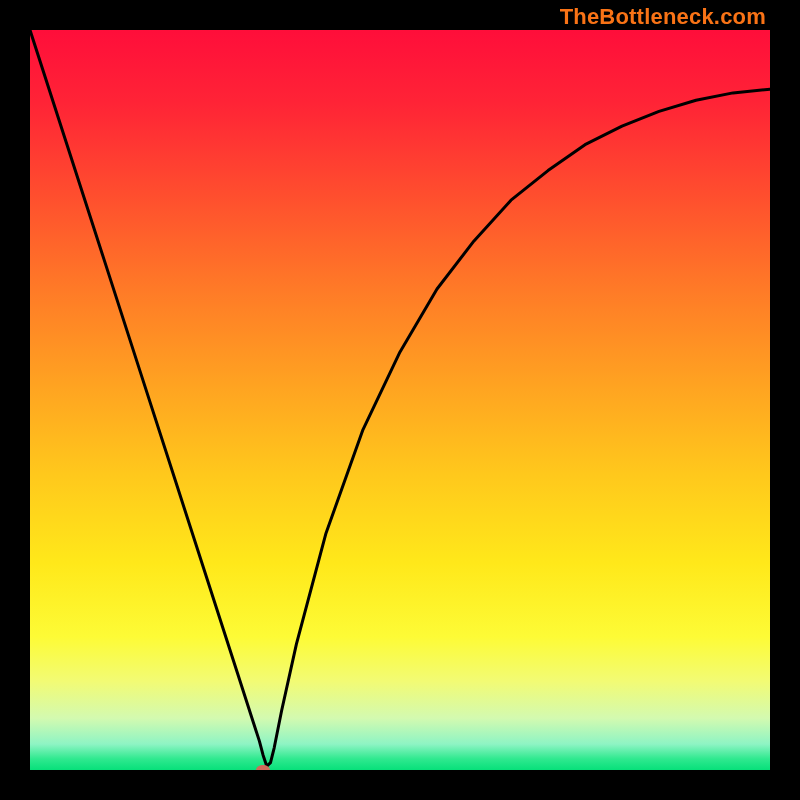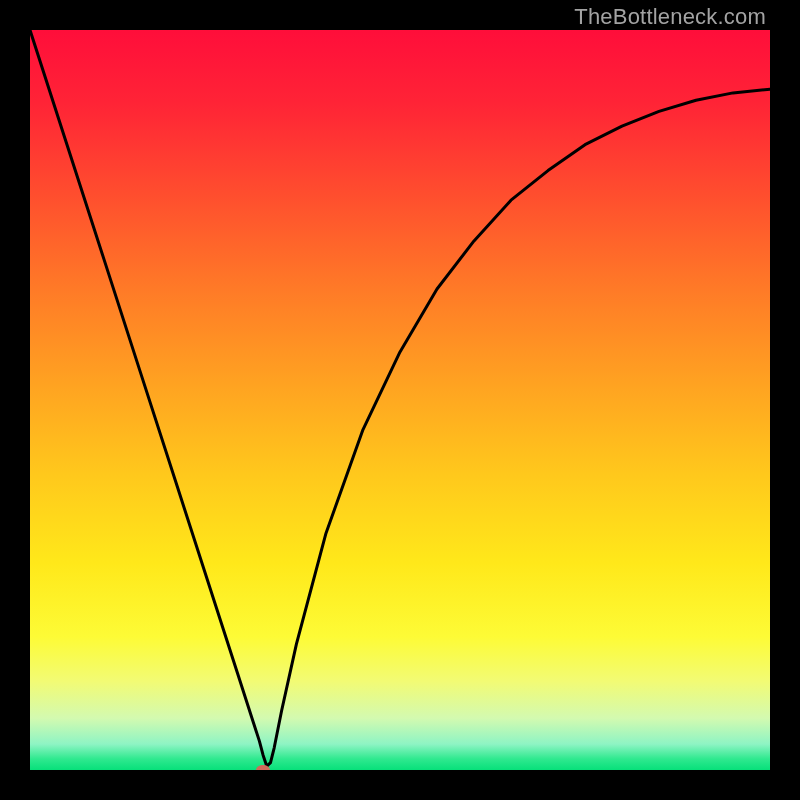--- a/index.html
+++ b/index.html
@@ -29,23 +29,23 @@
     inset: 0;
   }
   .curve-svg {
     position: absolute;
     inset: 0;
   }
   .attribution {
     position: absolute;
     top: 4px;
     right: 34px;
-    color: #a3a3a3;
+    color: #f97316;
     font-size: 22px;
-    font-weight: 400;
+    font-weight: 700;
     letter-spacing: 0.2px;
   }
   .dot {
     position: absolute;
     width: 14px;
     height: 10px;
     border-radius: 50%;
     background: #d06a5a;
     transform: translate(-50%, -50%);
   }

